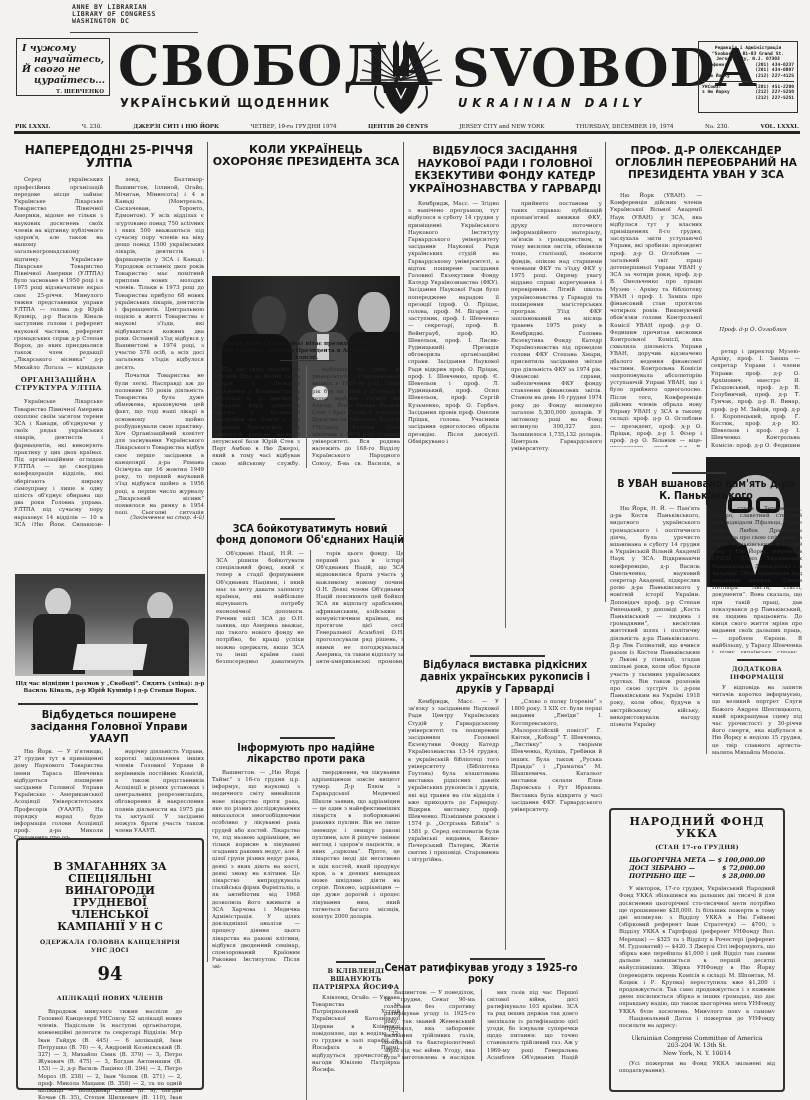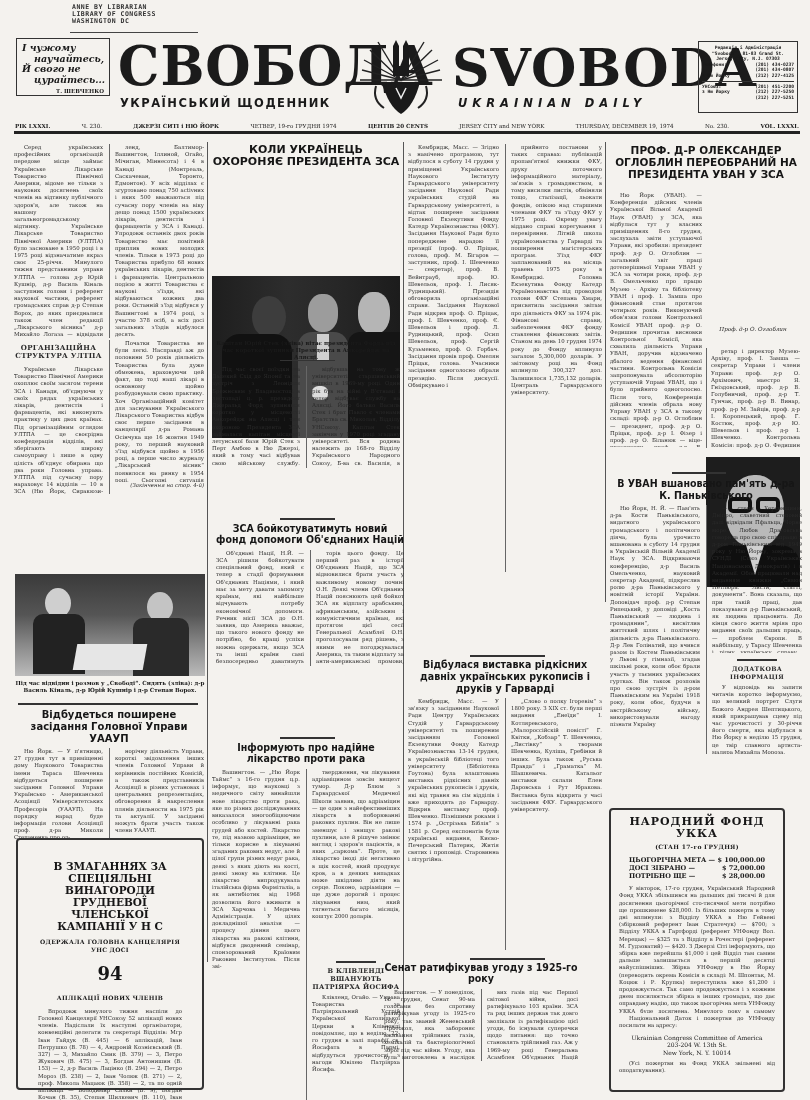--- a/index.html
+++ b/index.html
@@ -132,20 +132,21 @@
   <span>THURSDAY, DECEMBER 19, 1974</span>
   <span>No. 230.</span>
   <span class="b">VOL. LXXXI.</span>
 </div>
 
 <div class="abs col-rule" style="left:207px; top:142px; height:820px;"></div>
 <div class="abs col-rule" style="left:403px; top:142px; height:950px;"></div>
 <div class="abs col-rule" style="left:605px; top:142px; height:460px;"></div>
 
 <div class="abs" style="left:14px; top:144px; width:190px;">
+  <div class="hl" style="font-size:12px; margin-bottom:6px;">НАПЕРЕДОДНІ 25-РІЧЧЯ УЛТПА</div>
   <div class="two-col body">
     <div style="height:194px; overflow:hidden;">
         <p>Серед українських професійних організацій передове місце займає Українське Лікарське Товариство Північної Америки, відоме не тільки з наукових досягнень своїх членів на відтинку публічного здоров'я, але також на нашому загальногромадському відтинку. Українське Лікарське Товариство Північної Америки (УЛТПА) було засноване в 1950 році і в 1975 році відзначатиме якраз своє 25-річчя. Минулого тижня представники управи УЛТПА — голова д-р Юрій Кушнір, д-р Василь Кіналь заступник голови і референт наукової частини, референт громадських справ д-р Степан Ворох, до яких приєдналися також член редакції „Лікарського вісника“ д-р Михайло Логаза — відвідали редакцію, щоб безпосередньо поінформувати про працю Товариства, його плани, а в першій мірі про програму відзначування недалекого вже 25-річчя.</p>
       </div>
     <div style="height:194px; overflow:hidden;">
         <p>ленд, Балтимор-Вашингтон, Іллиной, Огайо, Мічиган, Міннесота) і 4 в Канаді (Монтреаль, Саскачеван, Торонто, Едмонтон). У всіх відділах є згуртовано понад 750 activних і яких 500 вважаються під сучасну пору членів на віку дещо понад 1500 українських лікарів, дентистів і фармацевтів у ЗСА і Канаді. Упродовж останніх двох років Товариство має помітний приплив нових молодих членів. Тільки в 1973 році до Товариства прибуло 68 нових українських лікарів, дентистів і фармацевтів. Центральною подією в житті Товариства є наукові з'їзди, які відбуваються кожних два роки. Останній з'їзд відбувся у Вашингтоні в 1974 році, з участю 378 осіб, а всіх досі загальних з'їздів відбулося десять.</p>
       </div>
   </div>
   <div class="two-col body" style="margin-top:2px;">
     <div>
@@ -246,20 +247,21 @@
       <div class="short-rule" style="width:40px; margin:4px auto;"></div>
       <div class="subhead" style="font-size:6.5px; margin-bottom:3px;">В КЛІВЛЕНДІ ВШАНУЮТЬ ПАТРІЯРХА ЙОСИФА</div>
       <div style="height:118px; overflow:hidden;">
           <p>Клівленд, Огайо. — Управа Товариства за Патріярхальний Устрій Української Католицької Церкви в Клівленді повідомляє, що в неділю, 22-го грудня в залі парафії св. Йосафата в Пармі, відбудуться урочистості з нагоди Ювілею Патріярха Йосифа.</p>
         </div>
     </div>
   </div>
 </div>
 
 <div class="abs" style="left:408px; top:144px; width:194px;">
+  <div class="hl" style="font-size:10.5px; line-height:12.5px; margin-bottom:6px;">ВІДБУЛОСЯ ЗАСІДАННЯ НАУКОВОЇ РАДИ І ГОЛОВНОЇ ЕКЗЕКУТИВИ ФОНДУ КАТЕДР УКРАЇНОЗНАВСТВА У ГАРВАРДІ</div>
   <div class="two-col body">
     <div style="height:428px; overflow:hidden;">
         <p>Кембридж, Масс. — Згідно з намічено програмою, тут відбулося в суботу 14 грудня у приміщенні Українського Наукового Інституту Гарвардського університету засідання Наукової Ради українських студій на Гарвардському університеті, а відтак поширене засідання Головної Екзекутиви Фонду Катедр Українознавства (ФКУ). Засідання Наукової Ради було попереджене нарадою її президії (проф. О. Пріцак, голова, проф. М. Бігаров — заступник, проф. І. Шевченко — секретар), проф. В. Вейнтрауб, проф. Ю. Шевельов, проф. І. Лисяк-Рудницький). Президія обговорила організаційні справи. Засідання Наукової Ради відкрив проф. О. Пріцак, проф. І. Шевченко, проф. Є. Шевельов і проф. Л. Рудницький, проф. Осип Шевельов, проф. Сергій Кузьменко, проф. О. Горбач. Засідання провів проф. Омелян Пріцак, голова. Учасники засідання одноголосно обрали президію. Після дискусії. Обміркувано і</p>
       </div>
     <div style="height:428px; overflow:hidden;">
         <p>прийнято постанови у таких справах: публікацій пропам'ятної книжки ФКУ, друку поточного інформаційного матеріалу, зв'язків з громадянством, в тому висилки листів, обміняли тощо, сталізації, льокати фондів, опікою над старшими членами ФКУ та з'їзду ФКУ у 1975 році. Окрему увагу віддано справі корегування і перевіряння. Літній школа українознавства у Гарварді та поширення магістерських програм. З'їзд ФКУ запланований на місяць травень 1975 року в Кембриджі. Головна Екзекутива Фонду Катедр Українознавства під проводом голови ФКУ Степана Хмари, присвятила засідання звітам про діяльність ФКУ за 1974 рік. Фінансові справи, забезпечення ФКУ фонду ставлення фінансових звітів. Станом на день 10 грудня 1974 року до Фонду вплинуло загалом 5,300,000 доларів. У звітовому році на Фонд вплинуло 300,327 дол. Залишилося 1,735,132 доларів. Централь Гарвардського університету.</p>
       </div>
   </div>
 </div>
 <div class="abs short-rule" style="left:470px; top:655px; width:75px;"></div>
@@ -323,21 +325,21 @@
       <div style="height:70px; overflow:hidden; margin-top:3px;">
           <p>У відповідь на запити читачів коротко інформуємо, що великий портрет Слуги Божого Андрея Шептицького, який прикрашував сцену під час урочистості у 30-річчя його смерти, яка відбулася в Ню Йорку в неділю 15 грудня, це твір славного артиста-маляра Михайла Мороза.</p>
         </div>
     </div>
   </div>
 </div>
 
 <div class="abs box" style="left:609px; top:808px; width:176px; height:284px; padding:6px 8px;">
   <div class="hl" style="font-family:'DejaVu Serif', serif; font-size:11px; letter-spacing:1px;">НАРОДНИЙ ФОНД УККА</div>
   <div class="subhead" style="font-size:6px; margin:3px 0 5px;">(СТАН 17-го ГРУДНЯ)</div>
-  <div style="padding:0 10px;">
+  <div style="padding:0 10px;font-style:italic;">
     <div class="fund-row">
         <span>ЦЬОГОРІЧНА МЕТА —</span>
         <span>$ 100,000.00</span>
       </div>
     <div class="fund-row">
         <span>ДОСІ ЗІБРАНО —</span>
         <span>$ 72,000.00</span>
       </div>
     <div class="fund-row">
         <span>ПОТРІБНО ЩЕ —</span>

